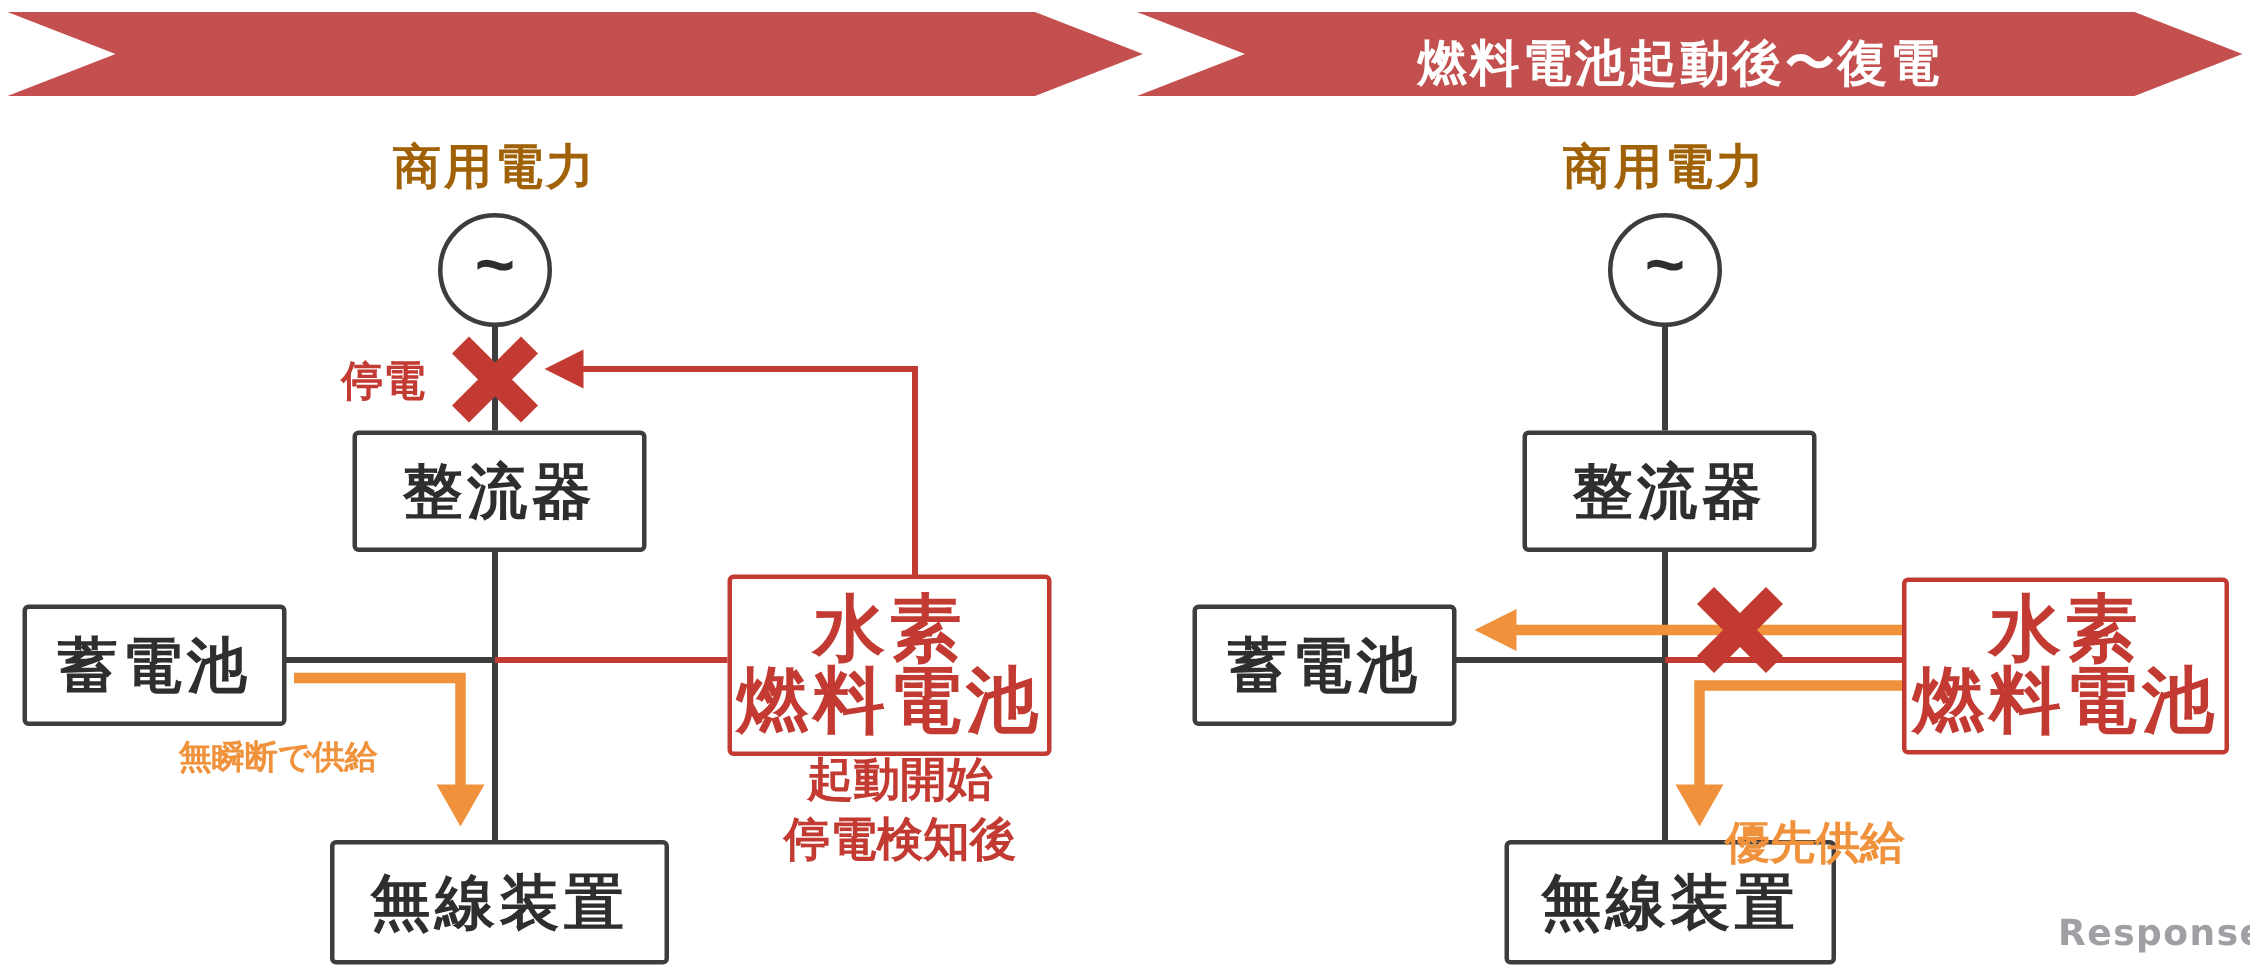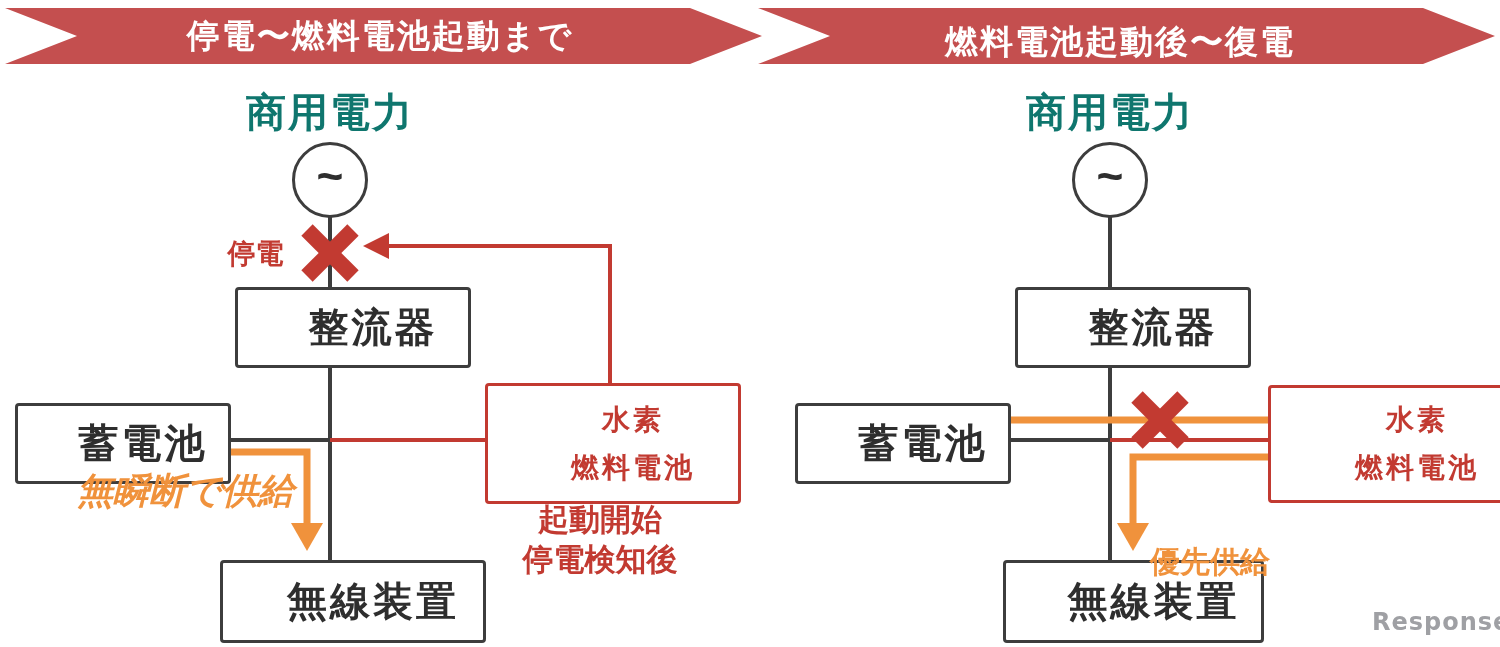--- a/index.html
+++ b/index.html
@@ -8,29 +8,29 @@
     font-family:"Liberation Sans","DejaVu Sans",sans-serif;
   }
   .abs{position:absolute;}
   svg.overlay{position:absolute;left:0;top:0;z-index:1;}
   .banner-label{
     z-index:3;display:flex;align-items:center;justify-content:center;
     color:#ffffff;font-size:33px;font-weight:700;letter-spacing:2px;
   }
   .node-label{
     z-index:3;display:flex;align-items:center;justify-content:center;
-    color:#0f766e;font-size:40px;font-weight:700;letter-spacing:2px;
+    color:#a16207;font-size:32px;font-weight:700;letter-spacing:2px;
   }
   .box{
     position:absolute;z-index:2;background:#ffffff;
     border:3px solid #3d3d3d;border-radius:4px;
     display:flex;align-items:center;justify-content:center;
-    color:#2e2e2e;font-size:40px;font-weight:700;letter-spacing:3px;padding-left:40px;
+    color:#2e2e2e;font-size:40px;font-weight:700;letter-spacing:3px;
   }
-  .box.red{border-color:var(--red);color:var(--red);font-size:28px;}
+  .box.red{border-color:var(--red);color:var(--red);font-size:48px;}
   .box .two-line{text-align:center;line-height:48px;}
   .ac-circle{
     position:absolute;z-index:2;width:76px;height:76px;border-radius:50%;
     background:#ffffff;border:3px solid #3d3d3d;
     display:flex;align-items:center;justify-content:center;
     color:#2e2e2e;font-size:46px;font-weight:700;line-height:0;padding-bottom:8px;box-sizing:border-box;
   }
   .red-note{
     position:absolute;z-index:3;color:var(--red);font-weight:700;
     display:flex;align-items:center;justify-content:center;text-align:center;
@@ -88,36 +88,35 @@
 
     <path class="s-orange" d="M1268 457 L1133 457 L1133 527"></path>
     <polygon class="fill-orange" points="1133,551 1117,523 1149,523"></polygon>
 
     <g>
       <path class="s-x" d="M1137 397 L1183 443"></path>
       <path class="s-x" d="M1183 397 L1137 443"></path>
     </g>
   </svg>
 
-  <div class="abs banner-label" style="left:100px;top:8px;width:560px;height:56px;">停電〜燃料電池起動まで</div>
   <div class="abs banner-label" style="left:840px;top:8px;width:560px;height:68px;">燃料電池起動後〜復電</div>
 
   <div class="abs node-label" style="left:180px;top:90px;width:300px;height:44px;">商用電力</div>
 
   <div class="ac-circle" style="left:292px;top:142px;">
     <span>~</span>
   </div>
 
   <div class="red-note" style="left:208px;top:234px;width:95px;height:40px;font-size:28px;">停電</div>
 
   <div class="box" style="left:235px;top:287px;width:190px;height:75px;">整流器</div>
 
   <div class="box" style="left:15px;top:403px;width:170px;height:75px;">蓄電池</div>
 
-  <div class="orange-note" style="left:68px;top:472px;width:235px;height:38px;font-size:36px;font-style:italic;">無瞬断で供給</div>
+  <div class="orange-note" style="left:68px;top:486px;width:235px;height:38px;font-size:22px;">無瞬断で供給</div>
 
   <div class="box red" style="left:485px;top:383px;width:210px;height:115px;">
     <div class="two-line">
       <div>水素</div>
       <div>燃料電池</div>
     </div>
   </div>
 
   <div class="red-note" style="left:485px;top:500px;width:230px;height:80px;font-size:31px;line-height:40px;">
     <div>

